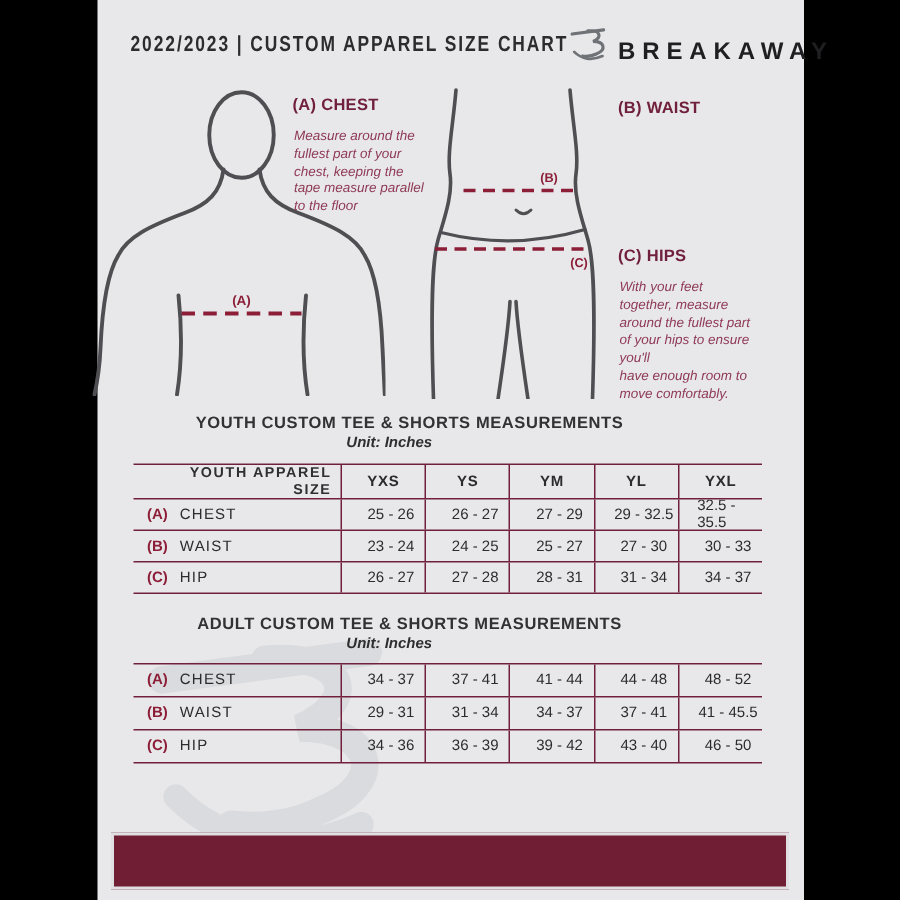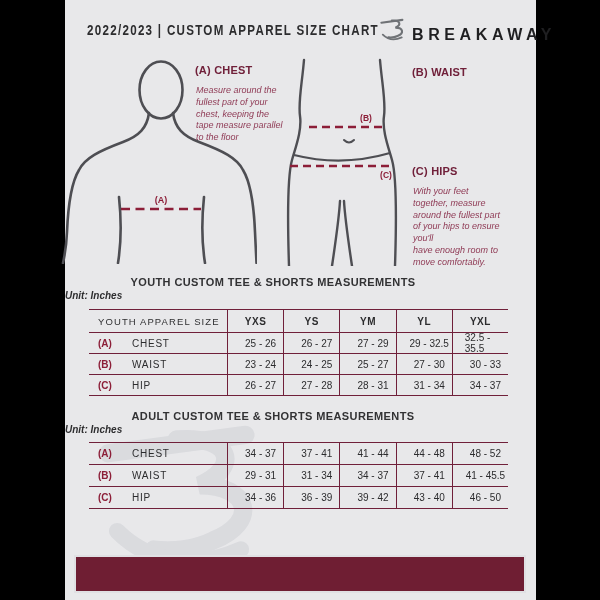--- a/index.html
+++ b/index.html
@@ -36,21 +36,21 @@
   .ins-p{
     position:absolute;font-size:9px;font-style:italic;font-weight:500;
     color:var(--muted_maroon);line-height:11.8px;white-space:pre-line;
   }
   
   .sec-title{
     position:absolute;left:0;width:416px;text-align:center;
     font-size:11px;font-weight:700;color:#323234;letter-spacing:.4px;
   }
   .sec-unit{
-    position:absolute;left:0;width:389px;text-align:left;
+    position:absolute;left:0;width:389px;text-align:center;
     font-size:10px;font-style:italic;font-weight:600;color:#2e2e30;
   }
   
   .table{
     position:absolute;left:24px;width:419px;z-index:1;
     border-top:1.6px solid var(--accent);
   }
   .tr{
     display:grid;grid-template-columns:138px repeat(5,1fr);
     border-bottom:1.6px solid var(--accent);
@@ -59,25 +59,25 @@
   .t-adult .tr{height:21px}
   .t-youth .th-row,.t-adult .th-row{height:22px}
   .cell{
     display:flex;align-items:center;padding:0 6px;overflow:hidden;
     font-size:10px;color:var(--text_dark);
   }
   .cell + .cell{border-left:1.6px solid var(--accent);}
   .center{justify-content:center;padding:0 2px;}
   .th-row .cell{font-weight:700;letter-spacing:.5px;}
   .th-row .cell:first-child{
-    font-weight:400;font-size:9.5px;letter-spacing:1.1px;padding-left:9px;color:#2f2f31;text-align:right;
+    font-weight:700;font-size:9.5px;letter-spacing:1.1px;padding-left:9px;color:#2f2f31;text-align:right;
   }
   .label-cell{padding-left:9px;}
   .key{color:var(--accent_bright);font-weight:800;}
-  .lbl{margin-left:20px;letter-spacing:.8px;}
+  .lbl{margin-left:8px;letter-spacing:.8px;}
   .val{font-size:10px;padding-left:12px;}
   
   .watermark{position:absolute;left:8px;top:412px;z-index:0;opacity:.85;}
   .footer-bar{
     position:absolute;left:9px;top:555px;width:452px;height:38px;
     background:var(--footer_bar);border:2px solid #e0e0e3;box-sizing:border-box;z-index:2;
   }
   svg text{font-family:"Liberation Sans",sans-serif;}
 </style>
 </head>

